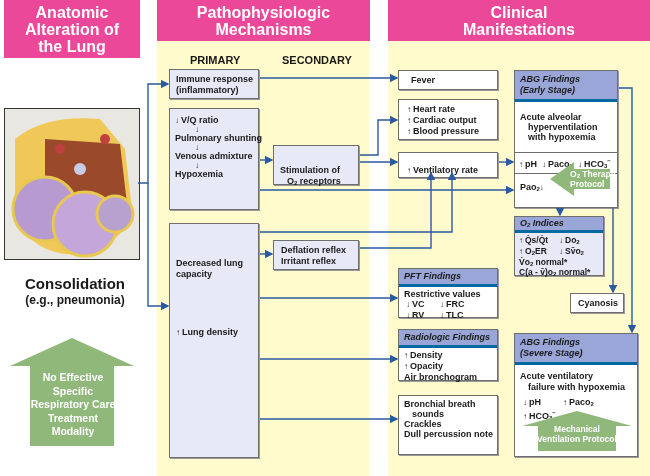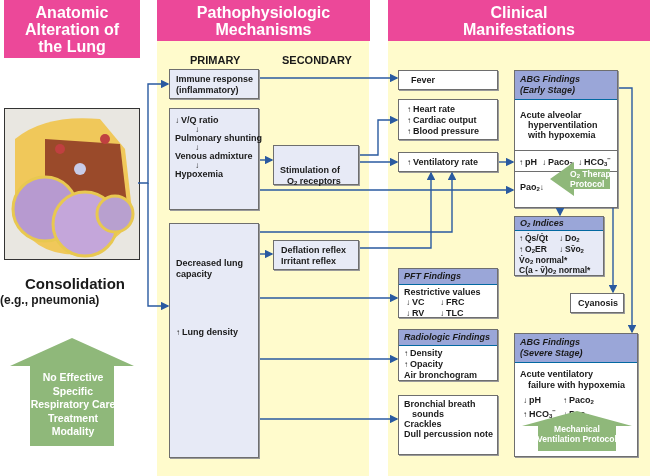--- a/index.html
+++ b/index.html
@@ -6,21 +6,21 @@
   body { width:650px; height:476px; position:relative; background:#ffffff; overflow:hidden;
          font-family:"Liberation Sans", sans-serif; color:#1a1a1a; }
   .abs { position:absolute; }
   .hdr { background:#ec4899; color:#fff; font-weight:bold; text-align:center; display:flex;
          align-items:center; justify-content:center; font-size:16px; line-height:17px; }
   .panel { background:#fffbcc; }
   .box { position:absolute; background:#fff; border:1px solid #6e6e6e; font-weight:bold; font-size:9px; line-height:11px;
          box-shadow:1px 1px 0 #9a9a9a; box-sizing:border-box; }
   .lbox { position:absolute; background:#e7eaf6; border:1px solid #6e6e6e; font-weight:bold; font-size:9px; line-height:11px;
           box-shadow:1px 1px 0 #9a9a9a; box-sizing:border-box; }
-  .tbox-hd { background:#9aa6d8; font-style:italic; font-weight:bold; font-size:9px; padding:2px 5px; border-bottom:1px solid #0369a1; line-height:11px; }
+  .tbox-hd { background:#9aa6d8; font-style:italic; font-weight:bold; font-size:9px; padding:2px 5px; border-bottom:3px solid #0369a1; line-height:11px; }
   .colh { font-weight:bold; font-size:11px; color:#1a1a1a; }
   .ln { display:block; white-space:nowrap; }
   .up::before { content:"\2191"; font-size:8px; margin-right:2px; }
   .dn::before { content:"\2193"; font-size:8px; margin-right:2px; }
   .ind { padding-left:8px; }
   .grn { color:#fff; font-weight:bold; text-align:center; }
   sub { font-size:6px; vertical-align:-1px; line-height:0; }
   svg.wires { position:absolute; left:0; top:0; pointer-events:none; }
 </style>
 </head>
@@ -48,21 +48,21 @@
     <path d="M40,30 L115,35 L122,95 L40,95 Z" fill="#9a4a2a"></path>
     <circle cx="40" cy="100" r="32" fill="#b79ad0" stroke="#e8c850" stroke-width="3"></circle>
     <circle cx="80" cy="115" r="32" fill="#c4a6da" stroke="#e8c850" stroke-width="3"></circle>
     <circle cx="110" cy="105" r="18" fill="#b8a0cf" stroke="#e8c850" stroke-width="3"></circle>
     <circle cx="55" cy="40" r="5" fill="#c04040"></circle>
     <circle cx="100" cy="30" r="5" fill="#c04040"></circle>
     <circle cx="75" cy="60" r="6" fill="#c8cce8"></circle>
   </svg>
 </div>
 <div class="abs" style="left:0;top:275px;width:150px;text-align:center;font-weight:bold;font-size:15px;">Consolidation</div>
-<div class="abs" style="left:0;top:293px;width:150px;text-align:left;font-weight:bold;font-size:12px;">(e.g., pneumonia)</div>
+<div class="abs" style="left:0;top:293px;width:150px;text-align:center;font-weight:bold;font-size:12px;">(e.g., pneumonia)</div>
 
 <svg class="abs" style="left:8px;top:336px;" width="128" height="112">
   <polygon points="64,2 126,30 106,30 106,110 22,110 22,30 2,30" fill="#8fb87a"></polygon>
 </svg>
 <div class="abs grn" style="left:20px;top:371px;width:106px;font-size:10.5px;line-height:13.5px;">
   <span class="ln">No Effective</span>
   <span class="ln">Specific</span>
   <span class="ln">Respiratory Care</span>
   <span class="ln">Treatment</span>
   <span class="ln">Modality</span>
@@ -97,21 +97,21 @@
 </div>
 
 <div class="box" style="left:398px;top:70px;width:100px;height:20px;padding:4px 12px;">
   <span>Fever</span>
 </div>
 <div class="box" style="left:398px;top:99px;width:100px;height:41px;padding:4px 8px;line-height:10px;">
   <span class="ln up">Heart rate</span>
   <span class="ln up">Cardiac output</span>
   <span class="ln up">Blood pressure</span>
 </div>
-<div class="box" style="left:398px;top:152px;width:100px;height:20px;padding:4px 8px;">
+<div class="box" style="left:398px;top:152px;width:100px;height:20px;padding:12px 8px;">
   <span class="up">Ventilatory rate</span>
 </div>
 
 <div class="box" style="left:398px;top:268px;width:100px;height:50px;">
   <div class="tbox-hd">PFT Findings</div>
   <div style="padding:2px 5px;line-height:10px;">
     <span class="ln">Restrictive values</span>
     <span class="ln"><span class="dn" style="display:inline-block;width:34px;margin-left:2px;">VC</span><span class="dn">FRC</span></span>
     <span class="ln"><span class="dn" style="display:inline-block;width:34px;margin-left:2px;">RV</span><span class="dn">TLC</span></span>
   </div>

